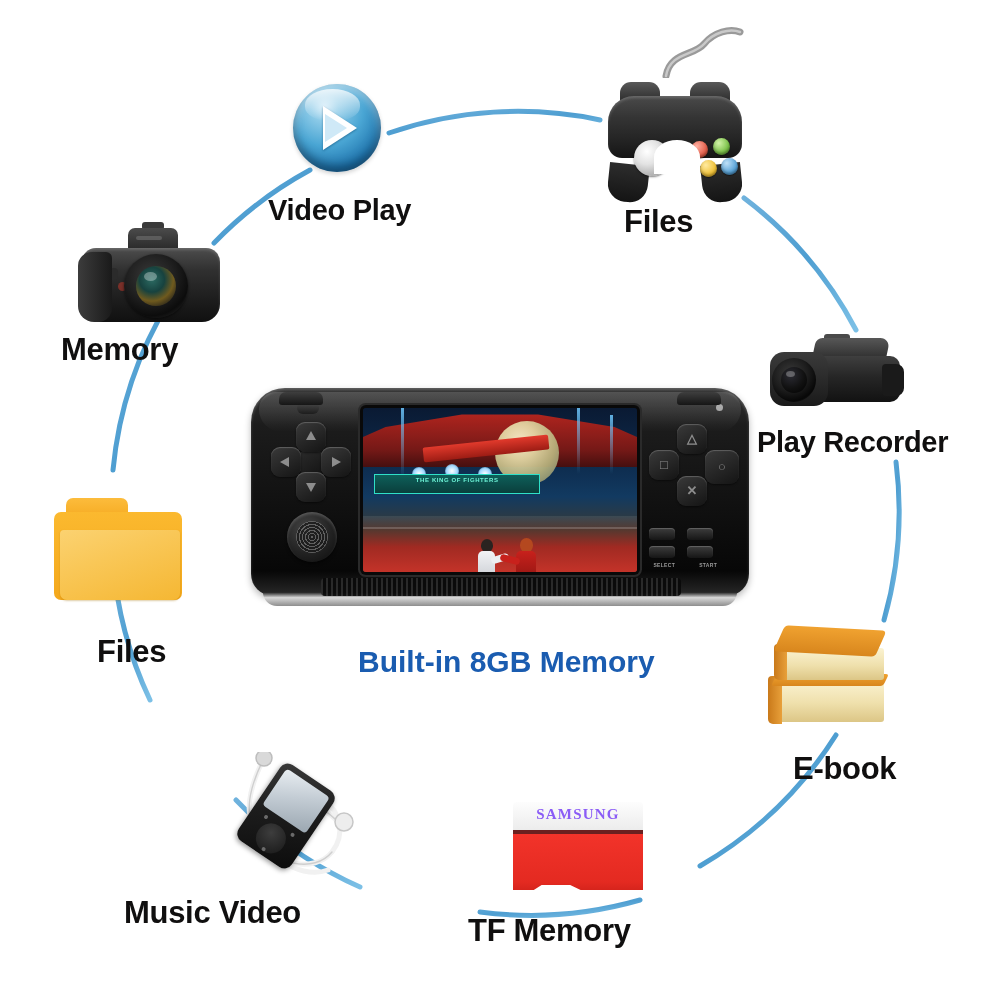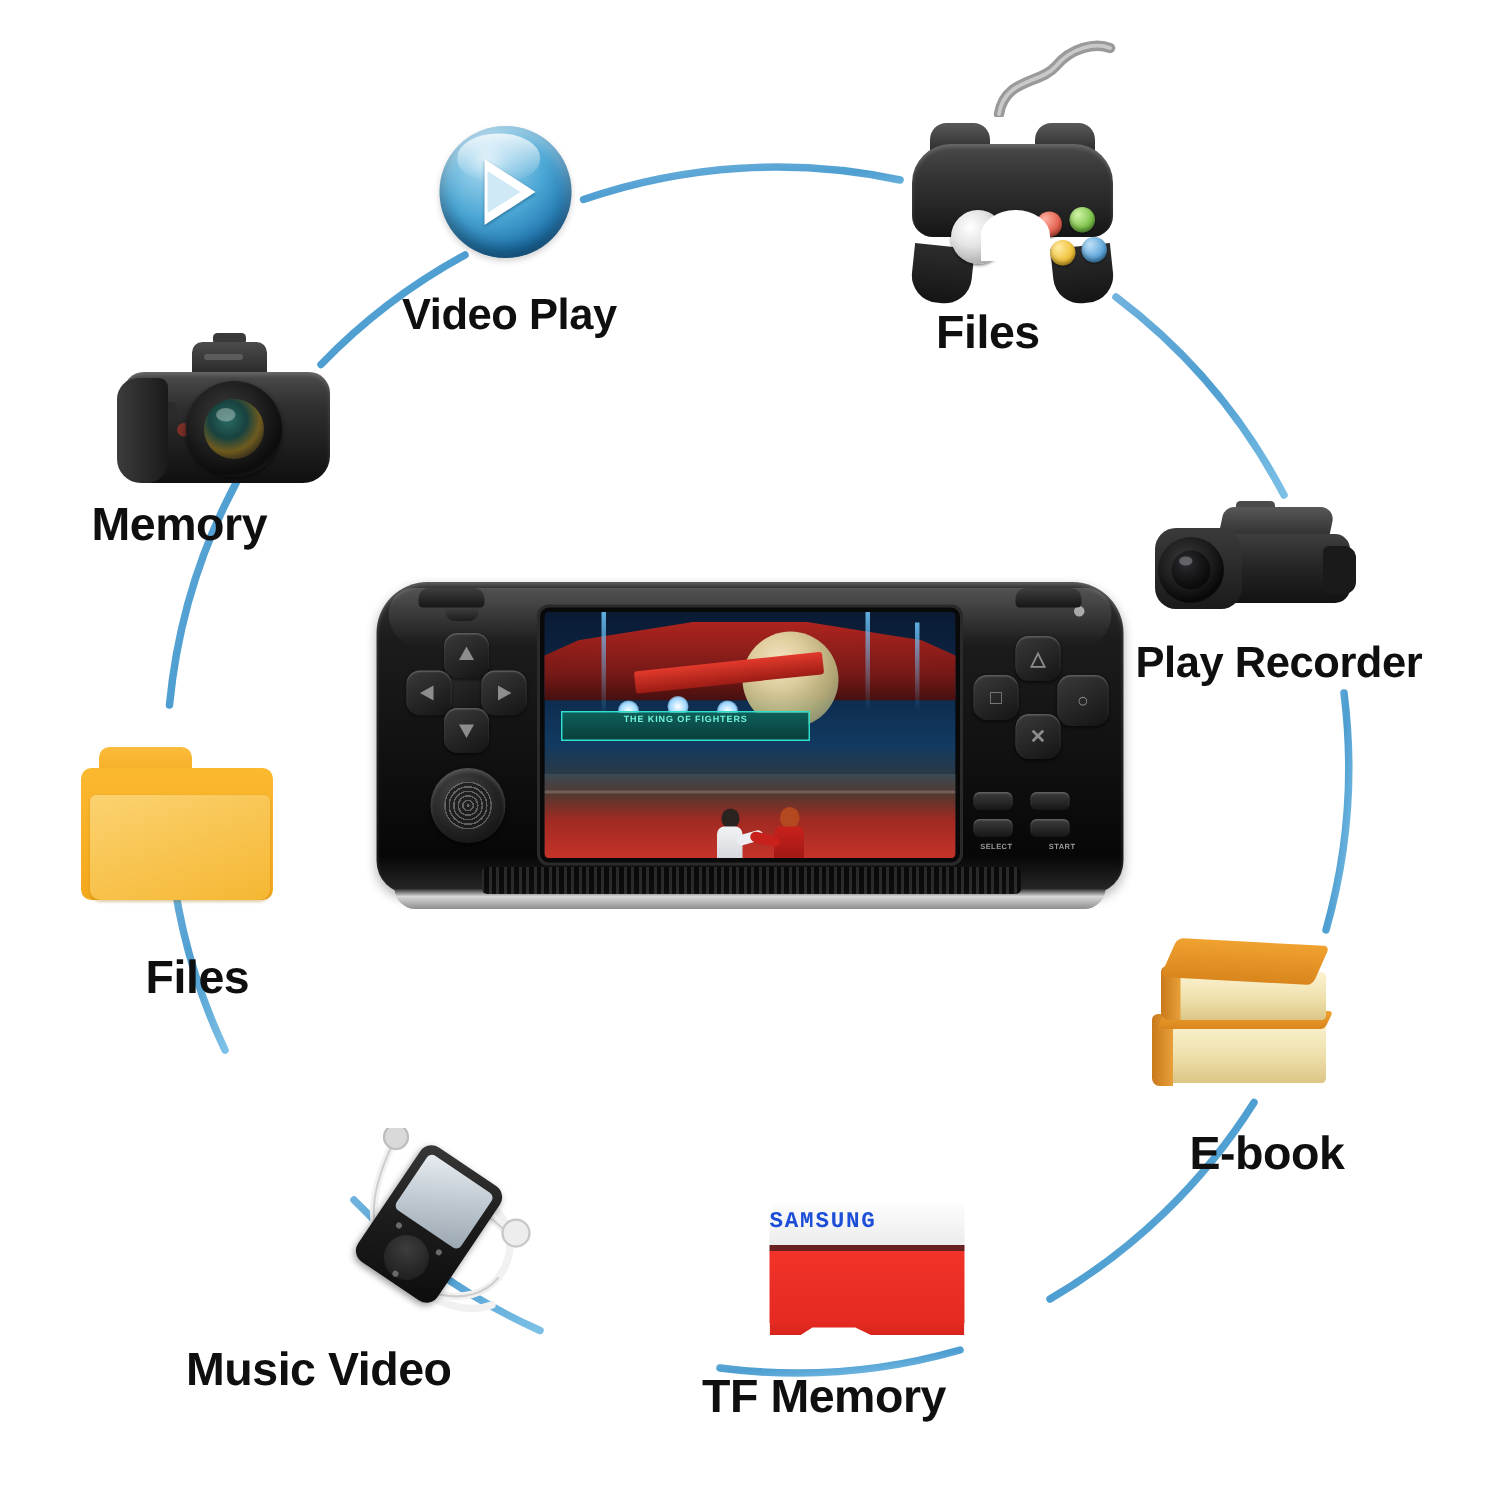--- a/index.html
+++ b/index.html
@@ -165,23 +165,23 @@
   .bk-pages{position:absolute;background:linear-gradient(to bottom,#fbf3d2 0%,#efe0ac 55%,#dcc686 100%);}
   .bk-spine{position:absolute;background:linear-gradient(to right,#c9791a,#e8a03a);}
 
   
   .sd{position:relative;width:130px;height:88px;}
   .sd-top{
     position:absolute;left:0;top:0;width:130px;height:28px;
     background:linear-gradient(to bottom,#fdfdfd,#ececec);border-radius:4px 4px 0 0;
   }
   .sd-brand{
-    position:absolute;left:0;top:4px;width:130px;text-align:left;
-    font-size:15px;font-weight:bold;letter-spacing:1.2px;color:#1d4ed8;
-    font-family:Liberation Mono, monospace;
+    position:absolute;left:0;top:4px;width:130px;text-align:center;
+    font-size:15px;font-weight:bold;letter-spacing:1.2px;color:#8b5cf6;
+    font-family:Liberation Serif, serif;
   }
   .sd-stripe{position:absolute;left:0;top:28px;width:130px;height:4px;background:#6a2020;}
   .sd-body{
     position:absolute;left:0;top:32px;width:130px;height:48px;
     background:linear-gradient(to bottom,#f2332a,#e42a21);
   }
   .sd-body:after{
     content:"";position:absolute;left:0;bottom:-8px;width:130px;height:8px;
     background:linear-gradient(to bottom,#e42a21,#d6241c);
     clip-path:polygon(0 0,100% 0,100% 100%,52% 100%,44% 38%,22% 38%,16% 100%,0 100%);
@@ -422,20 +422,21 @@
       <div class="smallbtn" style="right:36px;top:140px;"></div>
       <div class="smallbtn" style="right:74px;top:158px;"></div>
       <div class="smallbtn" style="right:36px;top:158px;"></div>
       <div class="smalllbl" style="right:74px;top:174px;">SELECT</div>
       <div class="smalllbl" style="right:32px;top:174px;">START</div>
 
       <div class="speaker"></div>
     </div>
   </div>
 
+  <div id="caption" style="left:358px;top:645px;font-size:30px;color:#1a5cb0;">Built-in 8GB Memory</div>
 
   <div class="node">
     <div class="icon-wrap" style="left:293px;top:84px;">
       <div class="playball">
         <div class="playtri"></div>
       </div>
     </div>
     <div class="node-label" style="left:268px;top:196px;font-size:29px;">Video Play</div>
   </div>
 

